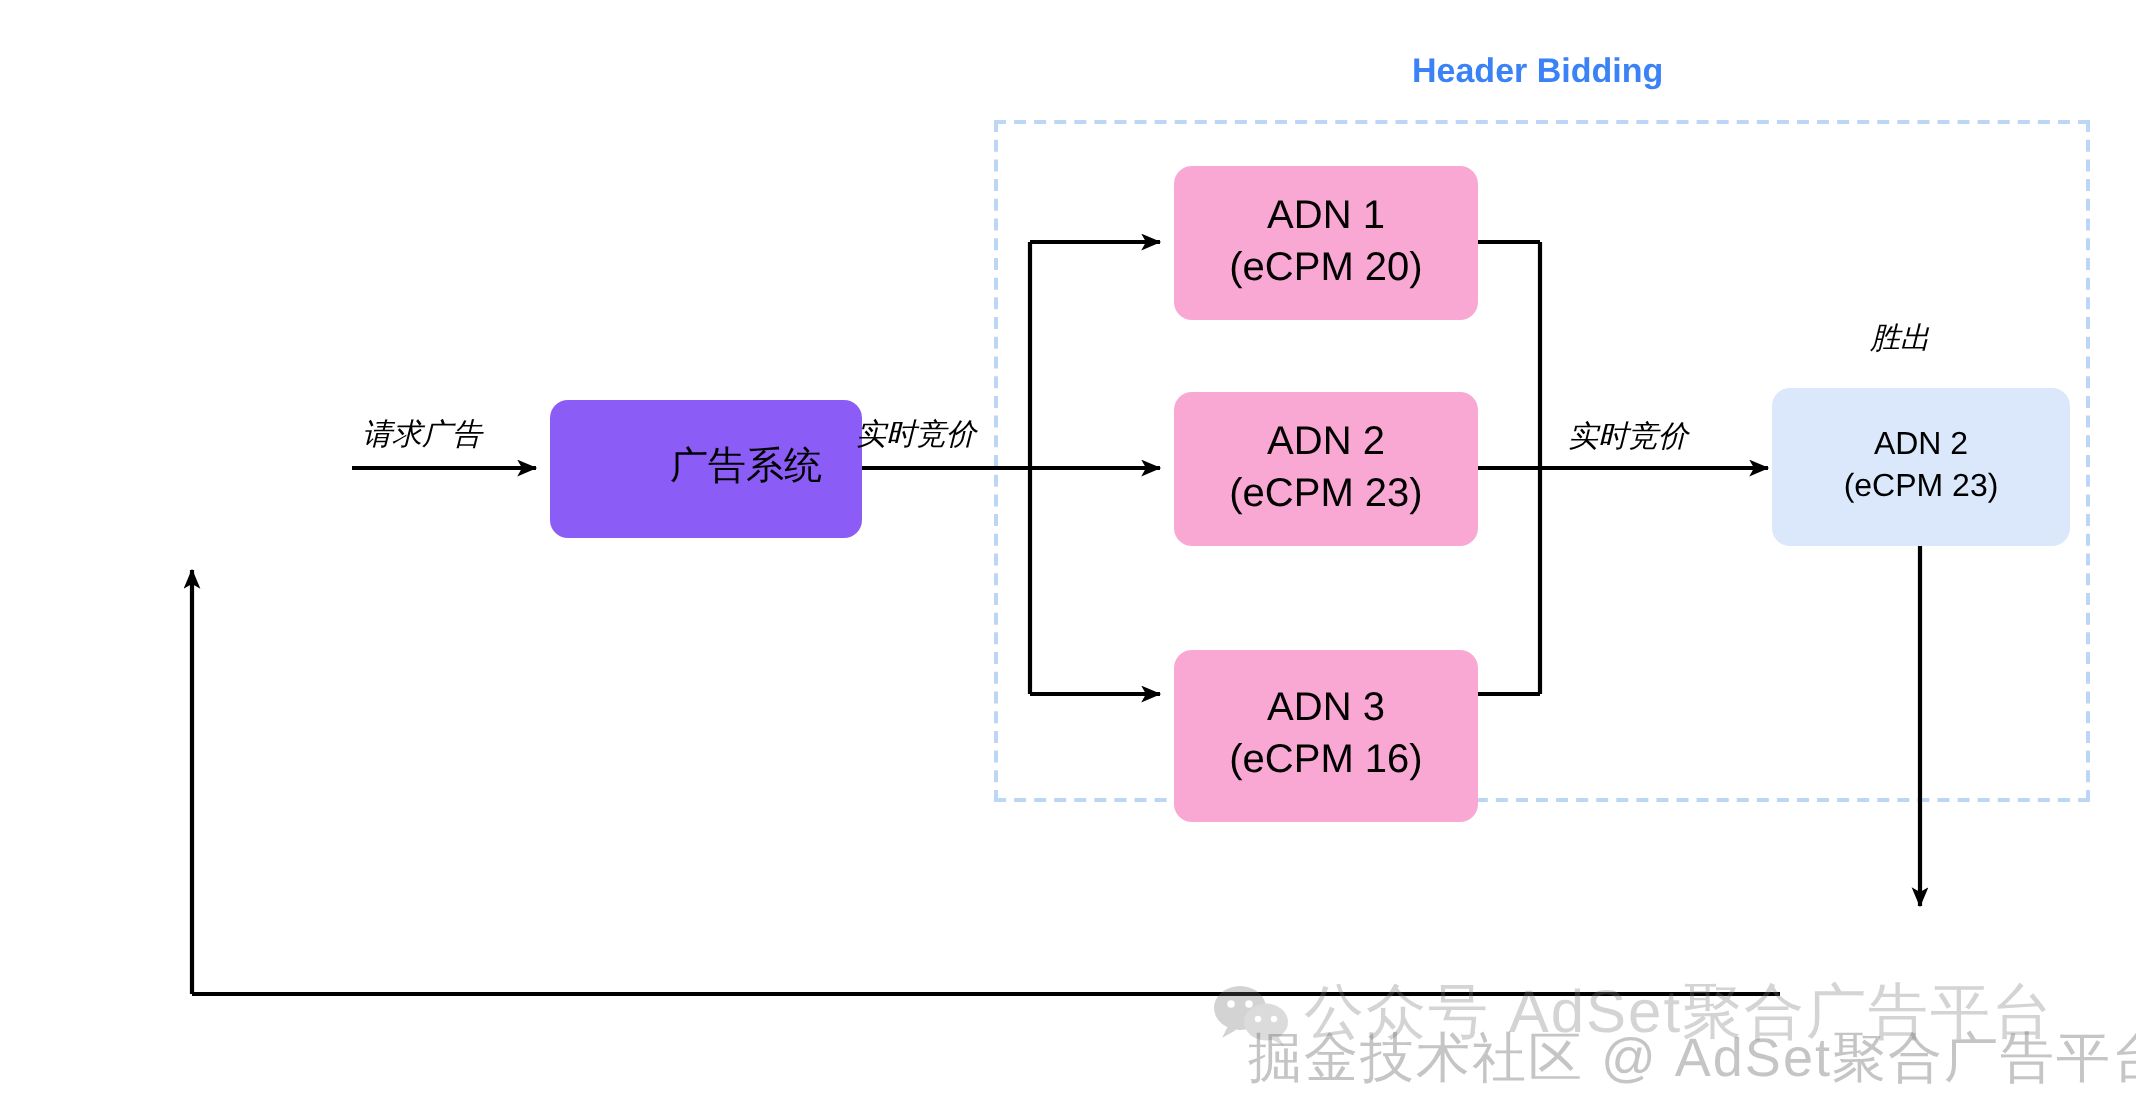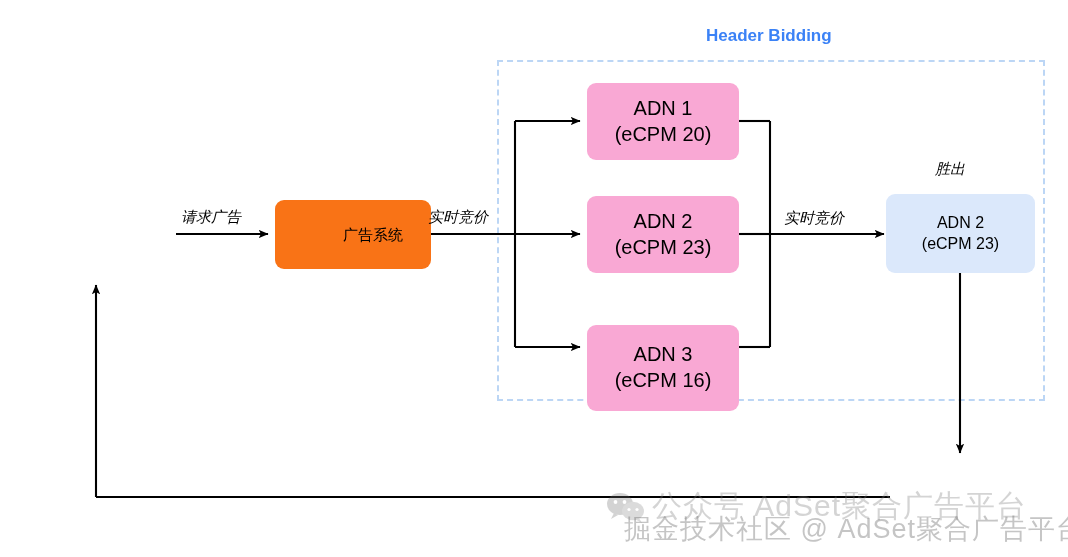--- a/index.html
+++ b/index.html
@@ -42,23 +42,23 @@
   .node .line1, .node .line2 {
     display: block;
   }
 
   .node-slot {
     background: #d7e8d3;
     border-radius: 0;
     font-size: 15px;
   }
   .node-system {
-    background: #f97316;
-    border-radius: 9px;
-    font-size: 15px;
+    background: #8b5cf6;
+    border-radius: 9px;
+    font-size: 19px;
     padding-left: 40px;
   }
   .node-adn {
     background: #f9a8d4;
     border-radius: 9px;
     font-size: 20px;
   }
   .node-winner {
     background: #dbe8fb;
     border-radius: 9px;

